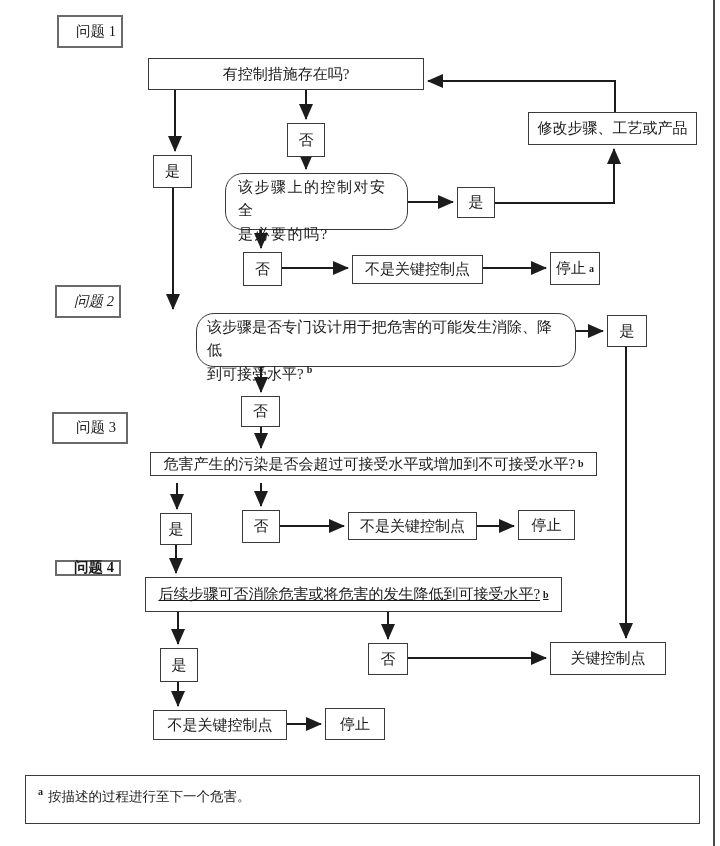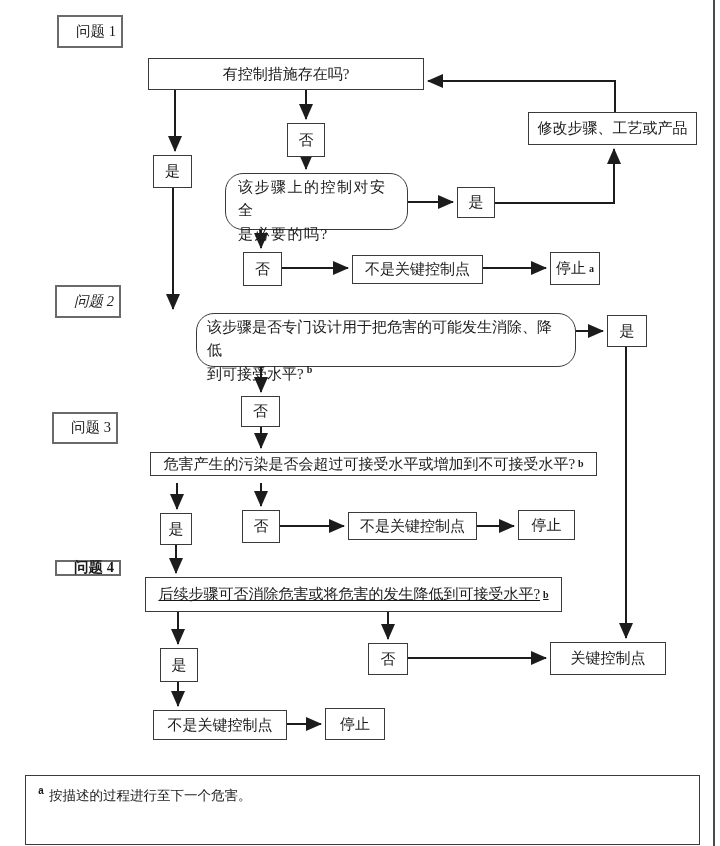--- a/index.html
+++ b/index.html
@@ -60,21 +60,21 @@
       <path d="M178,612 L178,644" marker-end="url(#ah)"></path>
       <path d="M388,612 L388,639" marker-end="url(#ah)"></path>
       <path d="M408,658 L546,658" marker-end="url(#ah)"></path>
       <path d="M178,682 L178,706" marker-end="url(#ah)"></path>
       <path d="M287,724 L321,724" marker-end="url(#ah)"></path>
     </g>
   </svg>
 
   <div class="box label-box" style="left:57px;top:15px;width:66px;height:33px;">问题 1</div>
   <div class="box label-box" style="left:55px;top:285px;width:66px;height:33px;font-style:italic;">问题 2</div>
-  <div class="box label-box" style="left:52px;top:412px;width:66px;height:32px;font-family:Liberation Serif, serif;">问题 3</div>
+  <div class="box label-box" style="left:52px;top:412px;width:76px;height:32px;font-family:Liberation Serif, serif;">问题 3</div>
   <div class="box label-box" style="left:55px;top:560px;width:66px;height:16px;font-weight:bold;">问题 4</div>
 
   <div class="box" style="left:148px;top:58px;width:276px;height:32px;">有控制措施存在吗?</div>
   <div class="box" style="left:287px;top:123px;width:38px;height:34px;">否</div>
   <div class="box" style="left:153px;top:155px;width:39px;height:33px;">是</div>
   <div class="box qtext two-line" style="left:225px;top:173px;width:183px;height:57px;letter-spacing:1.5px;padding-left:12px;">
     <span>该步骤上的控制对安全</span>
     <span>是必要的吗?</span>
   </div>
   <div class="box" style="left:457px;top:187px;width:38px;height:31px;">是</div>
@@ -105,17 +105,17 @@
   <div class="box" style="left:145px;top:577px;width:417px;height:35px;text-decoration:underline;">
     <span>后续步骤可否消除危害或将危害的发生降低到可接受水平?</span>
       <sup>b</sup>
   </div>
   <div class="box" style="left:160px;top:648px;width:38px;height:34px;">是</div>
   <div class="box" style="left:368px;top:643px;width:40px;height:32px;">否</div>
   <div class="box" style="left:550px;top:642px;width:116px;height:33px;">关键控制点</div>
   <div class="box" style="left:153px;top:710px;width:134px;height:30px;">不是关键控制点</div>
   <div class="box" style="left:325px;top:708px;width:60px;height:32px;">停止</div>
 
-  <div class="footnote" style="left:25px;top:775px;width:675px;height:70px;font-family:Liberation Mono, monospace;">
+  <div class="footnote" style="left:25px;top:775px;width:675px;height:49px;">
     <div><span class="fm">a</span><span>按描述的过程进行至下一个危害。</span></div>
   </div>
 
 </div>
 
 </body></html>

